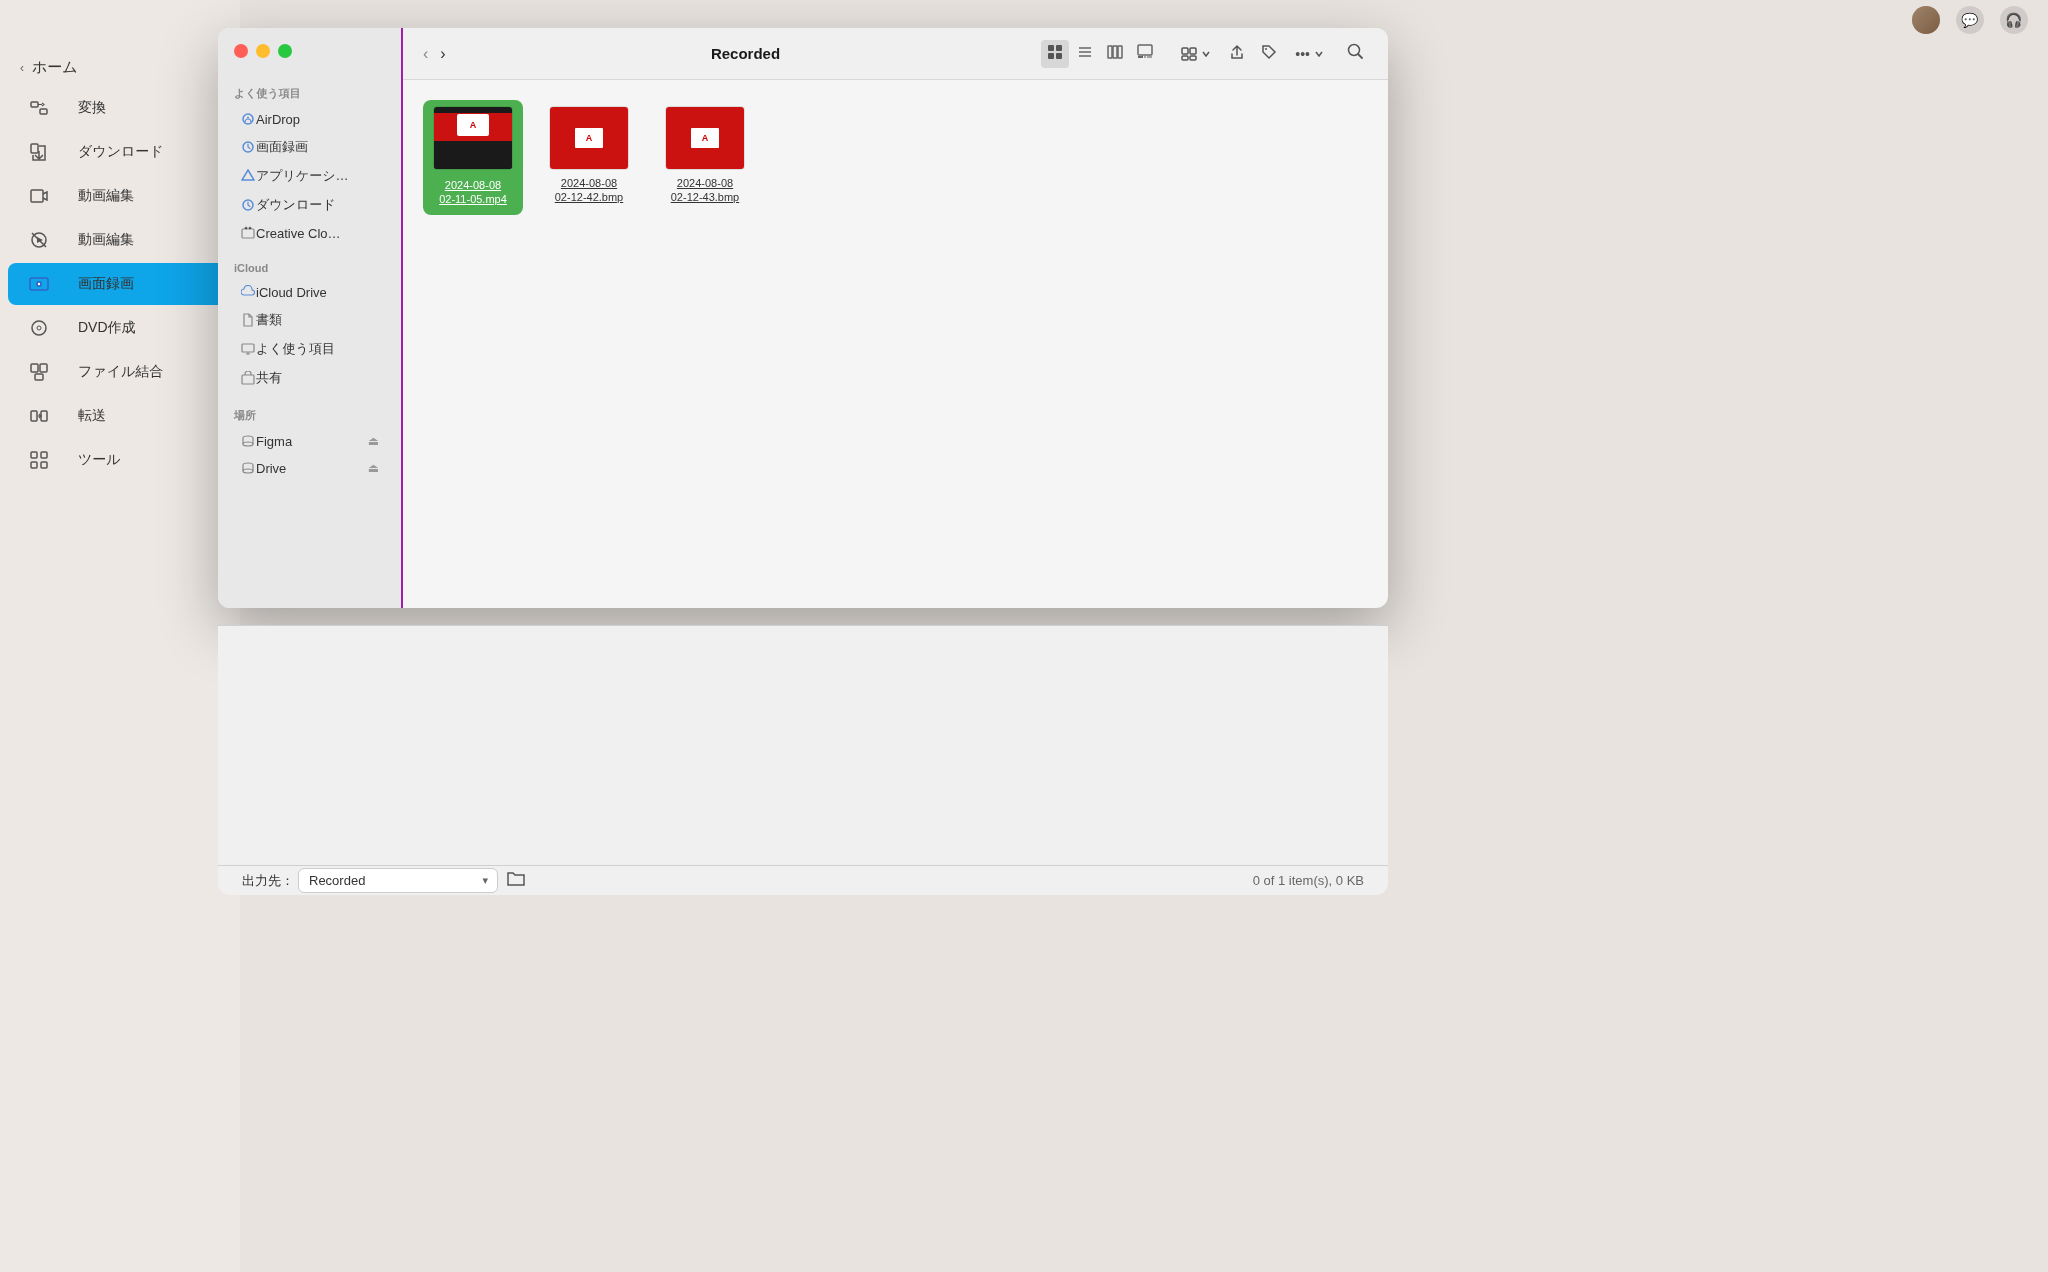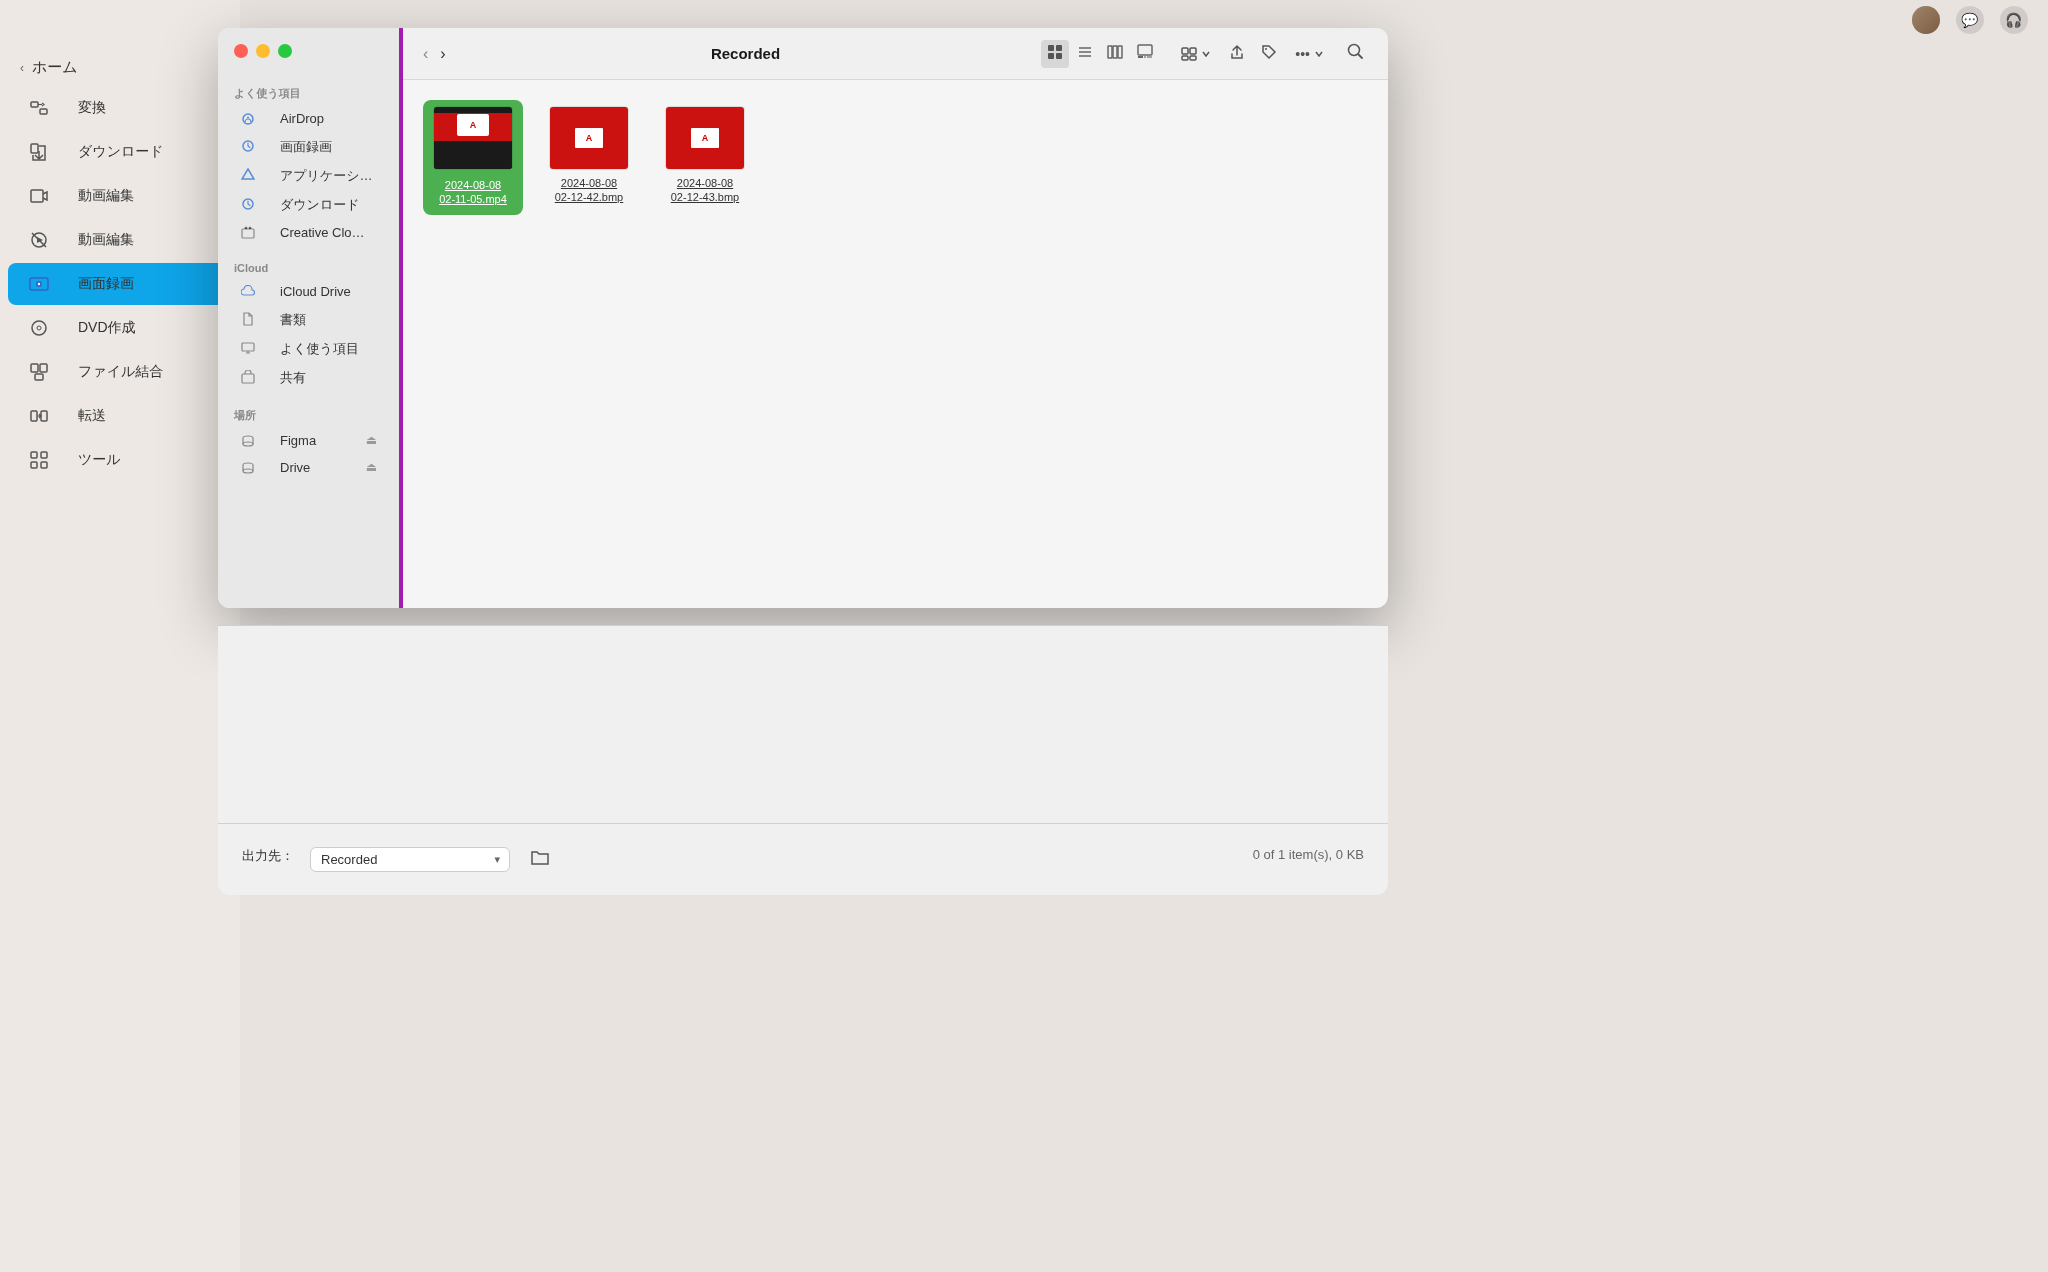--- a/index.html
+++ b/index.html
@@ -87,36 +87,37 @@
       border-radius: 12px;
       box-shadow: 0 20px 60px rgba(0,0,0,0.3);
       overflow: hidden;
       display: flex;
     }
 
     
     .finder-sidebar {
       width: 185px;
       background: #e8e8e8;
-      border-right: 4px solid #a21caf;
+      border-right: 2px solid #a21caf;
       padding-top: 50px;
       flex-shrink: 0;
     }
 
     .finder-sidebar .section-label {
       font-size: 11px;
       font-weight: 600;
       color: #888;
       padding: 8px 16px 4px 16px;
       text-transform: none;
     }
 
     .finder-sidebar .sidebar-item {
       display: flex;
-      gap: 24px;
+      align-items: center;
+      gap: 0;
       padding: 5px 16px;
       font-size: 13px;
       color: #333;
       cursor: pointer;
       border-radius: 6px;
       margin: 1px 6px;
     }
 
     .finder-sidebar .sidebar-item .si-icon {
       width: 16px;
@@ -337,22 +338,23 @@
       height: 270px;
       background: #f0f0f0;
       border-radius: 0 0 12px 12px;
       border-top: 1px solid #d0d0d0;
       display: flex;
       flex-direction: column;
     }
 
     .output-bar {
       display: flex;
-      padding: 23px 24px;
-      gap: 16px;
+      align-items: center;
+      padding: 2px 24px;
+      gap: 4px;
       border-top: 1px solid #d0d0d0;
       margin-top: auto;
     }
 
     .output-label {
       font-size: 13px;
       color: #333;
       flex-shrink: 0;
     }
 

